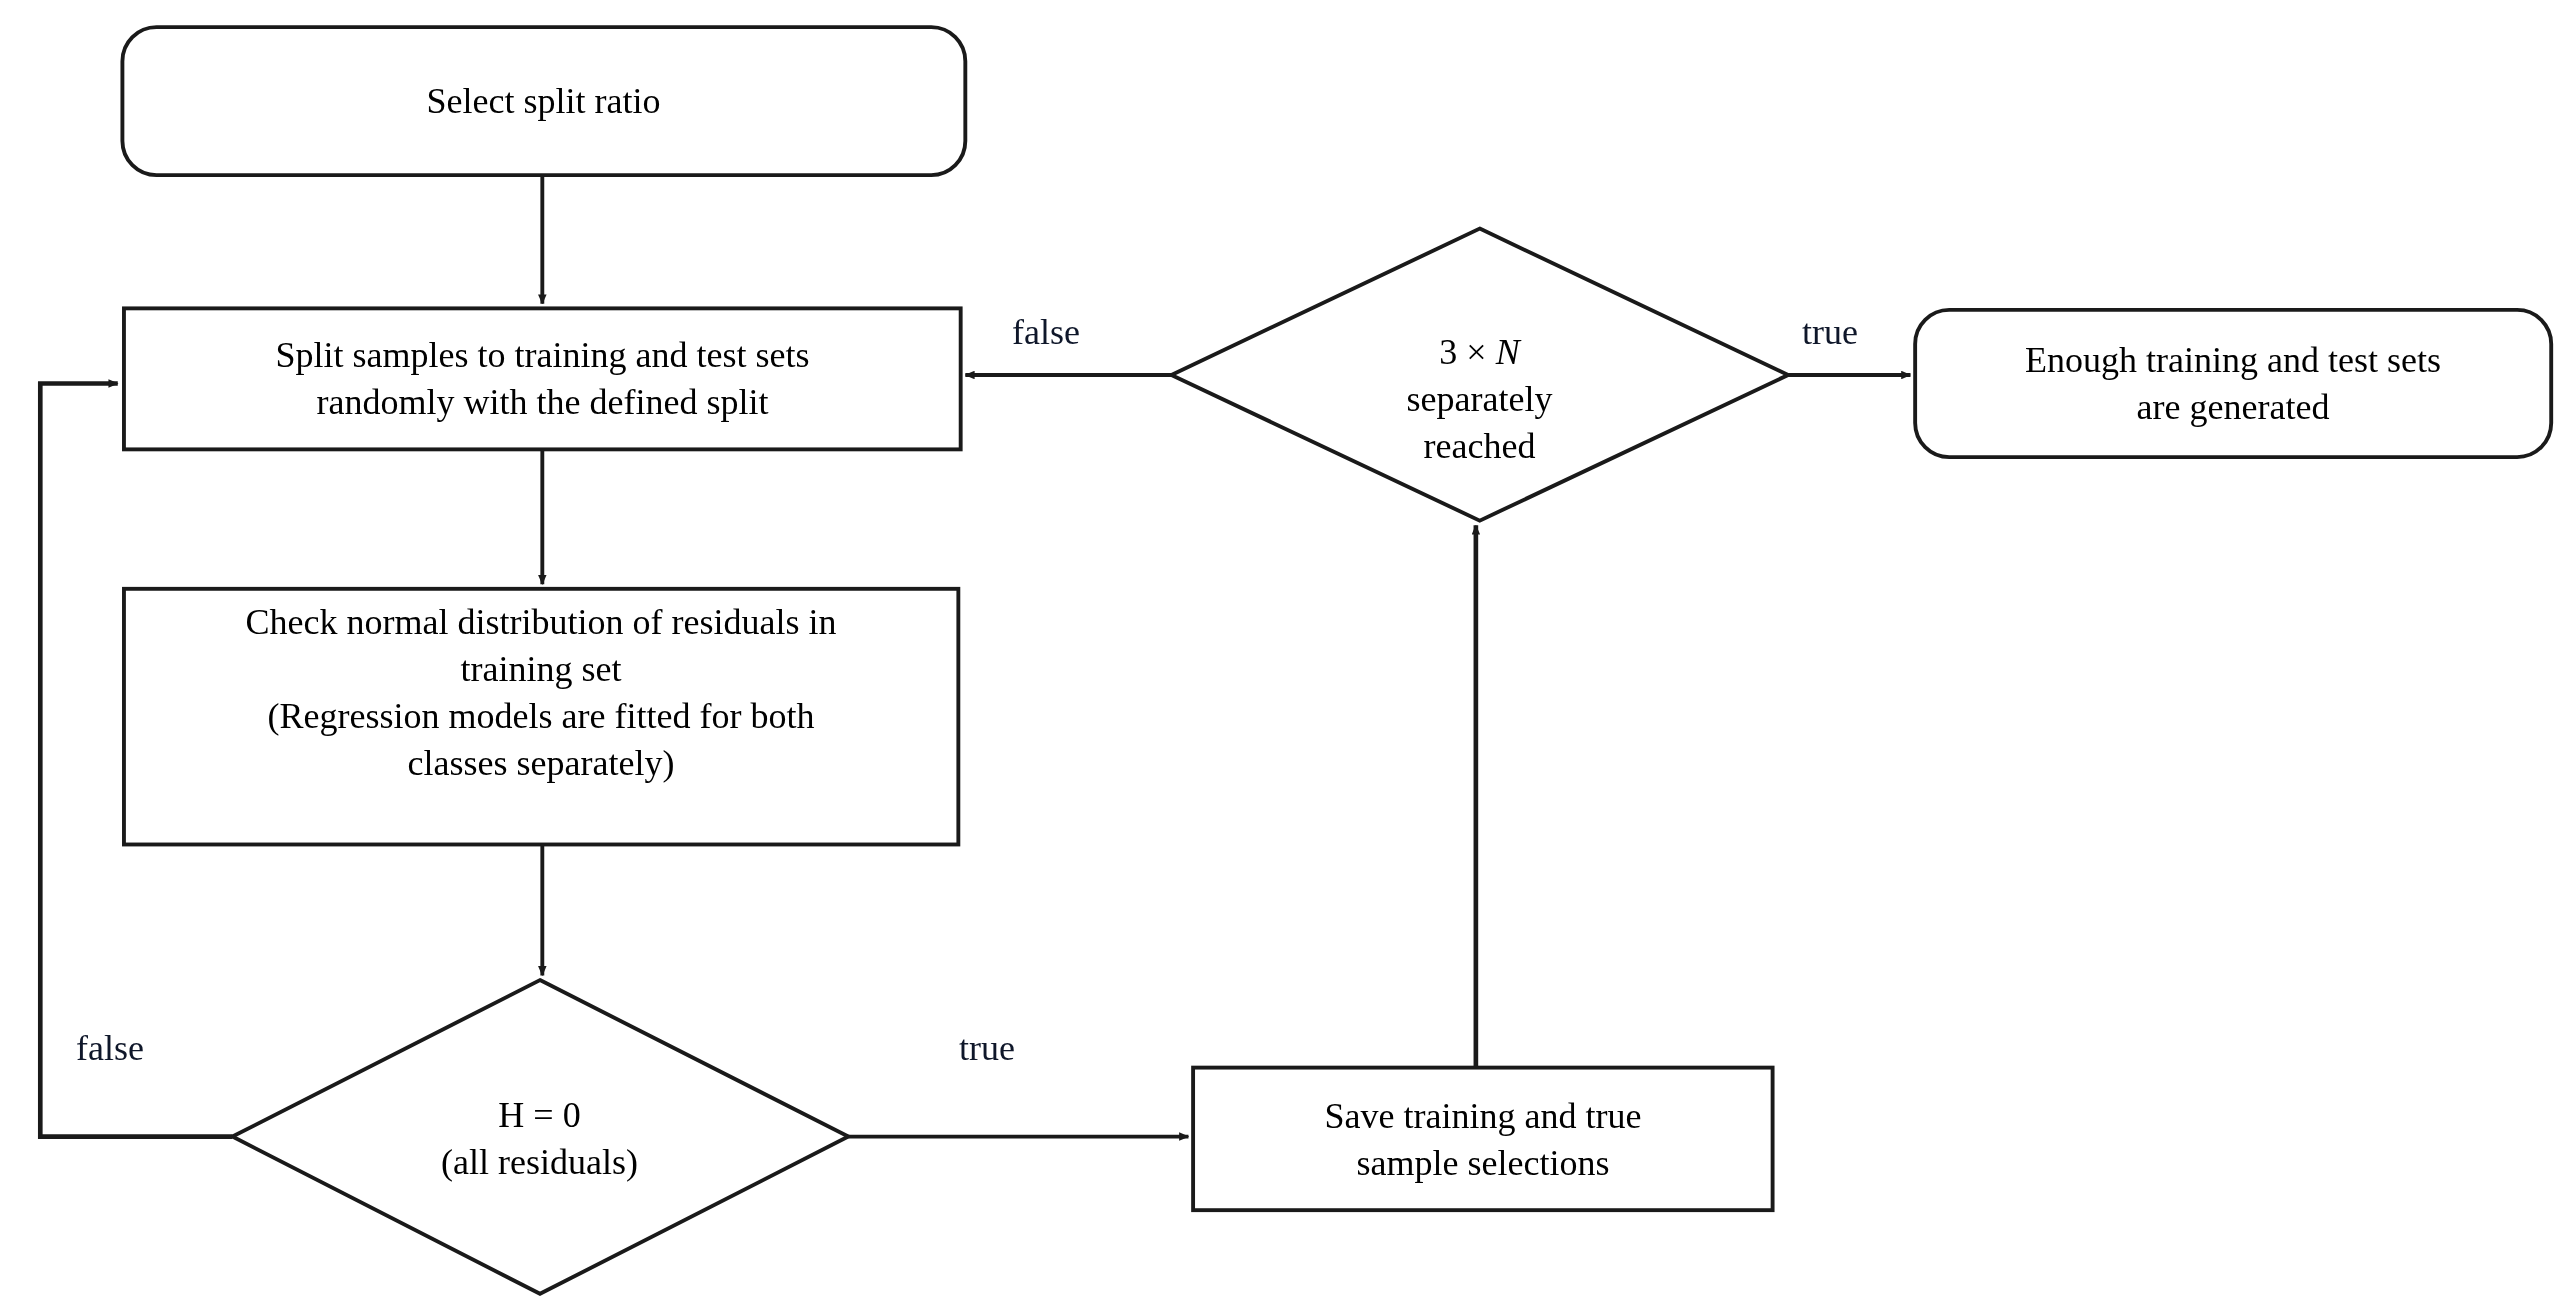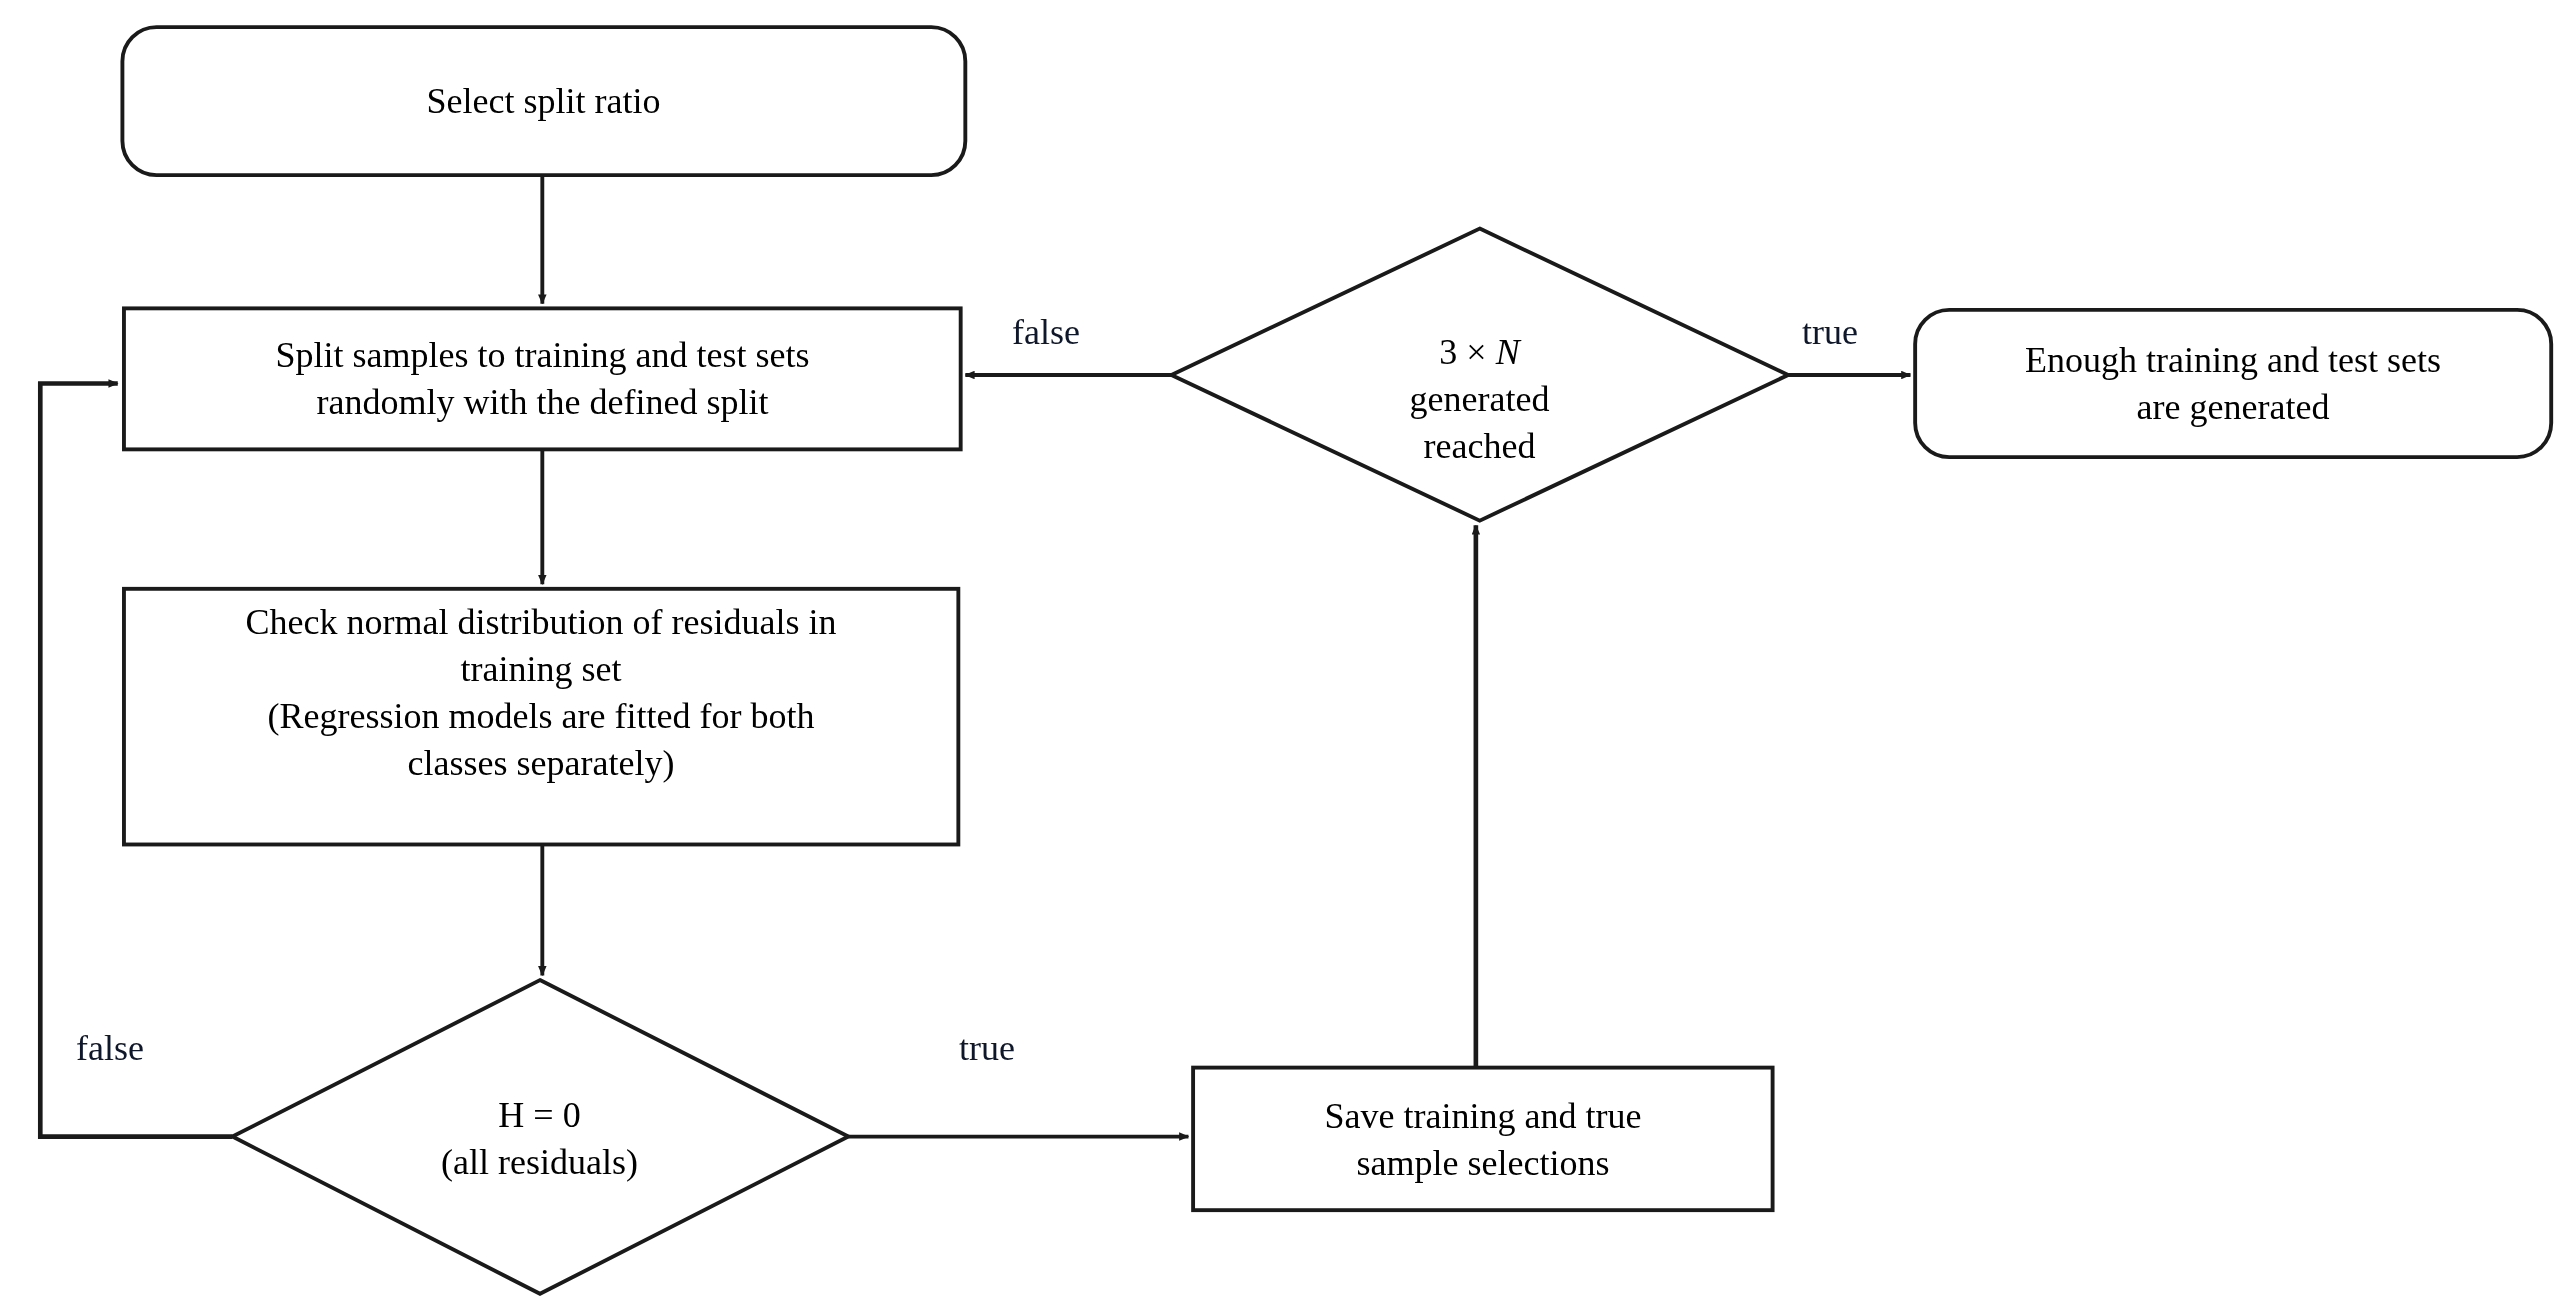--- a/index.html
+++ b/index.html
@@ -101,21 +101,21 @@
   <div class="node-text" style="left:294px; top:1061px; width:491px; height:155px;">H = 0
 (all residuals)</div>
 
   <div class="node-text" style="left:1193px; top:1068px; width:580px; height:143px;">Save training and true
 sample selections</div>
 
   <div class="node-text" style="left:1247px; top:279px; width:465px; height:194px; flex-direction:column;">
     <div>
       <span>3 × </span><span class="italic-var">N</span>
     </div>
-    <div>generated</div>
+    <div>separately</div>
     <div>reached</div>
   </div>
 
   <div class="node-text" style="left:1915px; top:310px; width:636px; height:147px;text-align:center;">Enough training and test sets
 are generated</div>
 
   <div class="edge-label" style="left:76px; top:1030px;">false</div>
 
   <div class="edge-label" style="left:959px; top:1030px;">true</div>
 

